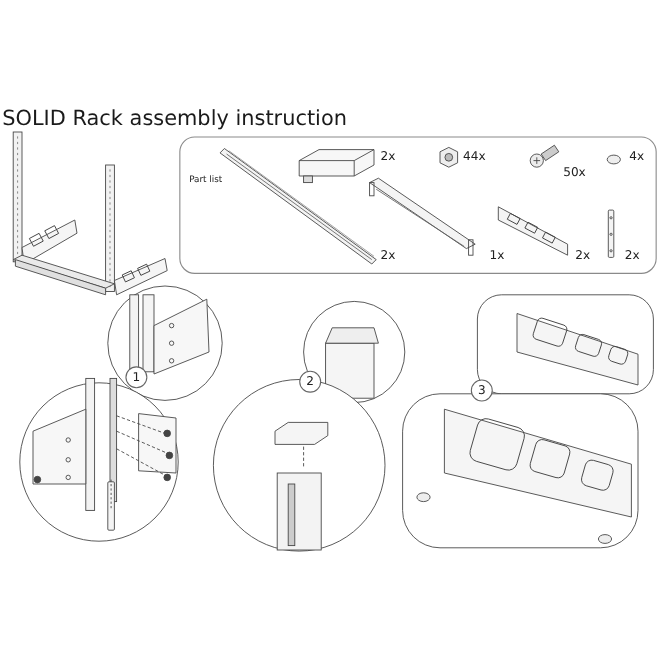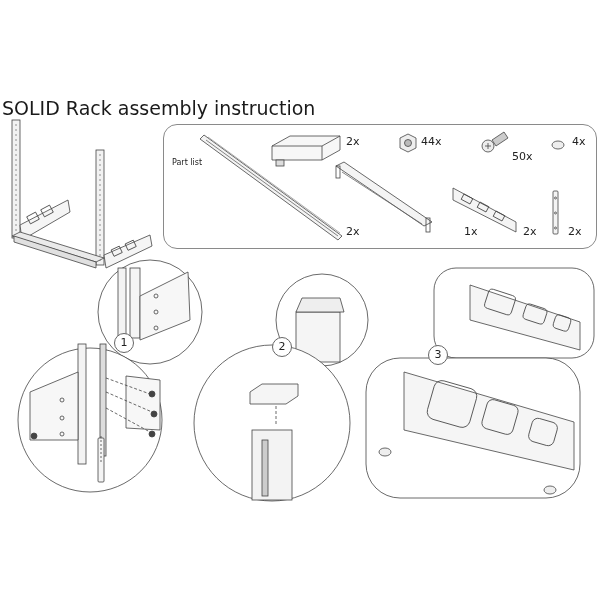--- a/index.html
+++ b/index.html
@@ -20,21 +20,21 @@
 <div class="title">SOLID Rack assembly instruction</div>
 
 <div class="partbox"></div>
 <div class="partlist-label">Part list</div>
 
 <div class="qty" style="left:346px;top:135px">2x</div>
 <div class="qty" style="left:421px;top:135px">44x</div>
 <div class="qty" style="left:512px;top:150px">50x</div>
 <div class="qty" style="left:572px;top:135px">4x</div>
 <div class="qty" style="left:346px;top:225px">2x</div>
-<div class="qty" style="left:464px;top:225px">1x</div>
+<div class="qty" style="left:445px;top:225px">1x</div>
 <div class="qty" style="left:523px;top:225px">2x</div>
 <div class="qty" style="left:568px;top:225px">2x</div>
 
 <svg width="600" height="600" viewBox="0 0 600 600" fill="none" stroke="#444" stroke-width="0.8">
 
   <g>
     <rect x="12" y="120" width="8" height="118" fill="#f2f2f2"></rect>
     <line x1="16" y1="124" x2="16" y2="234" stroke="#777" stroke-dasharray="2 3"></line>
     <rect x="96" y="150" width="8" height="115" fill="#f2f2f2"></rect>
     <line x1="100" y1="154" x2="100" y2="262" stroke="#777" stroke-dasharray="2 3"></line>

